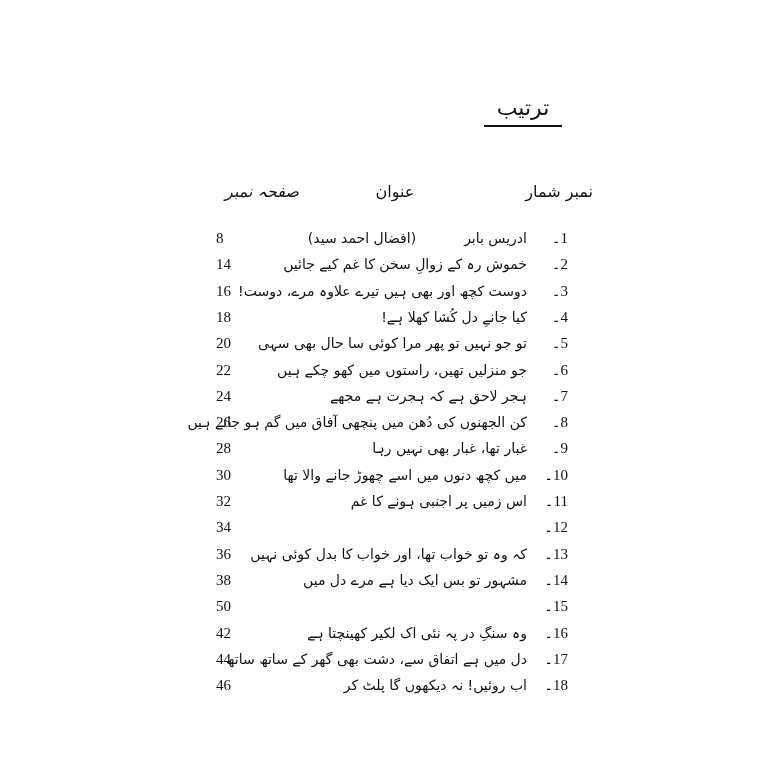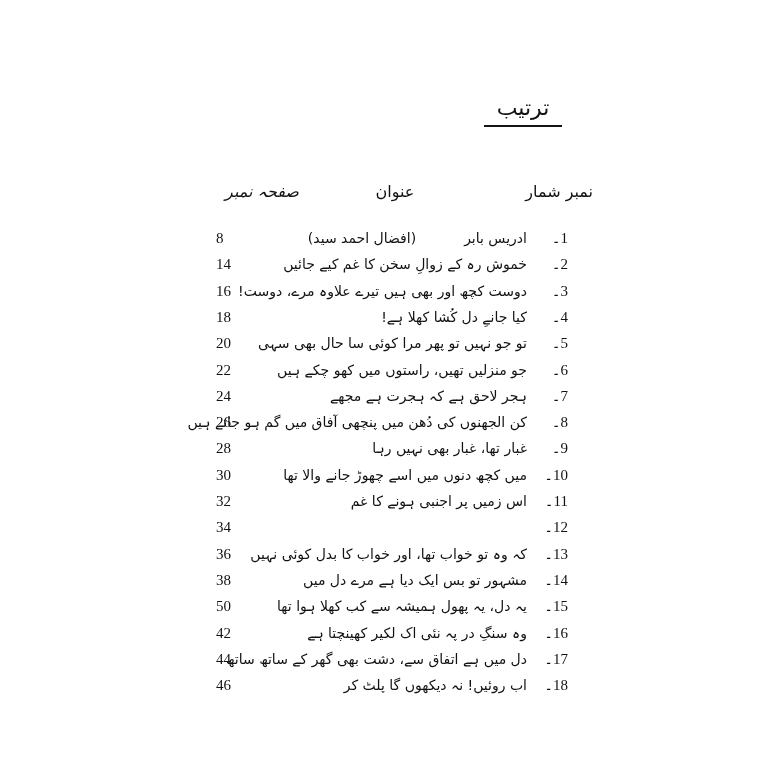--- a/index.html
+++ b/index.html
@@ -129,21 +129,20 @@
   </div>
 
   <div class="trow" style="top:567px">
     <span class="serial">14۔</span>
     <span class="ttl">مشہور تو بس ایک دیا ہے مرے دل میں</span>
     <span class="pagenum">38</span>
   </div>
 
   <div class="trow" style="top:593px">
     <span class="serial">15۔</span>
-    <span class="ttl">یہ دل، یہ پھول ہمیشہ سے کب کھلا ہوا تھا</span>
     <span class="pagenum">50</span>
   </div>
 
   <div class="trow" style="top:620px">
     <span class="serial">16۔</span>
     <span class="ttl">وہ سنگِ در پہ نئی اک لکیر کھینچتا ہے</span>
     <span class="pagenum">42</span>
   </div>
 
   <div class="trow" style="top:646px">

